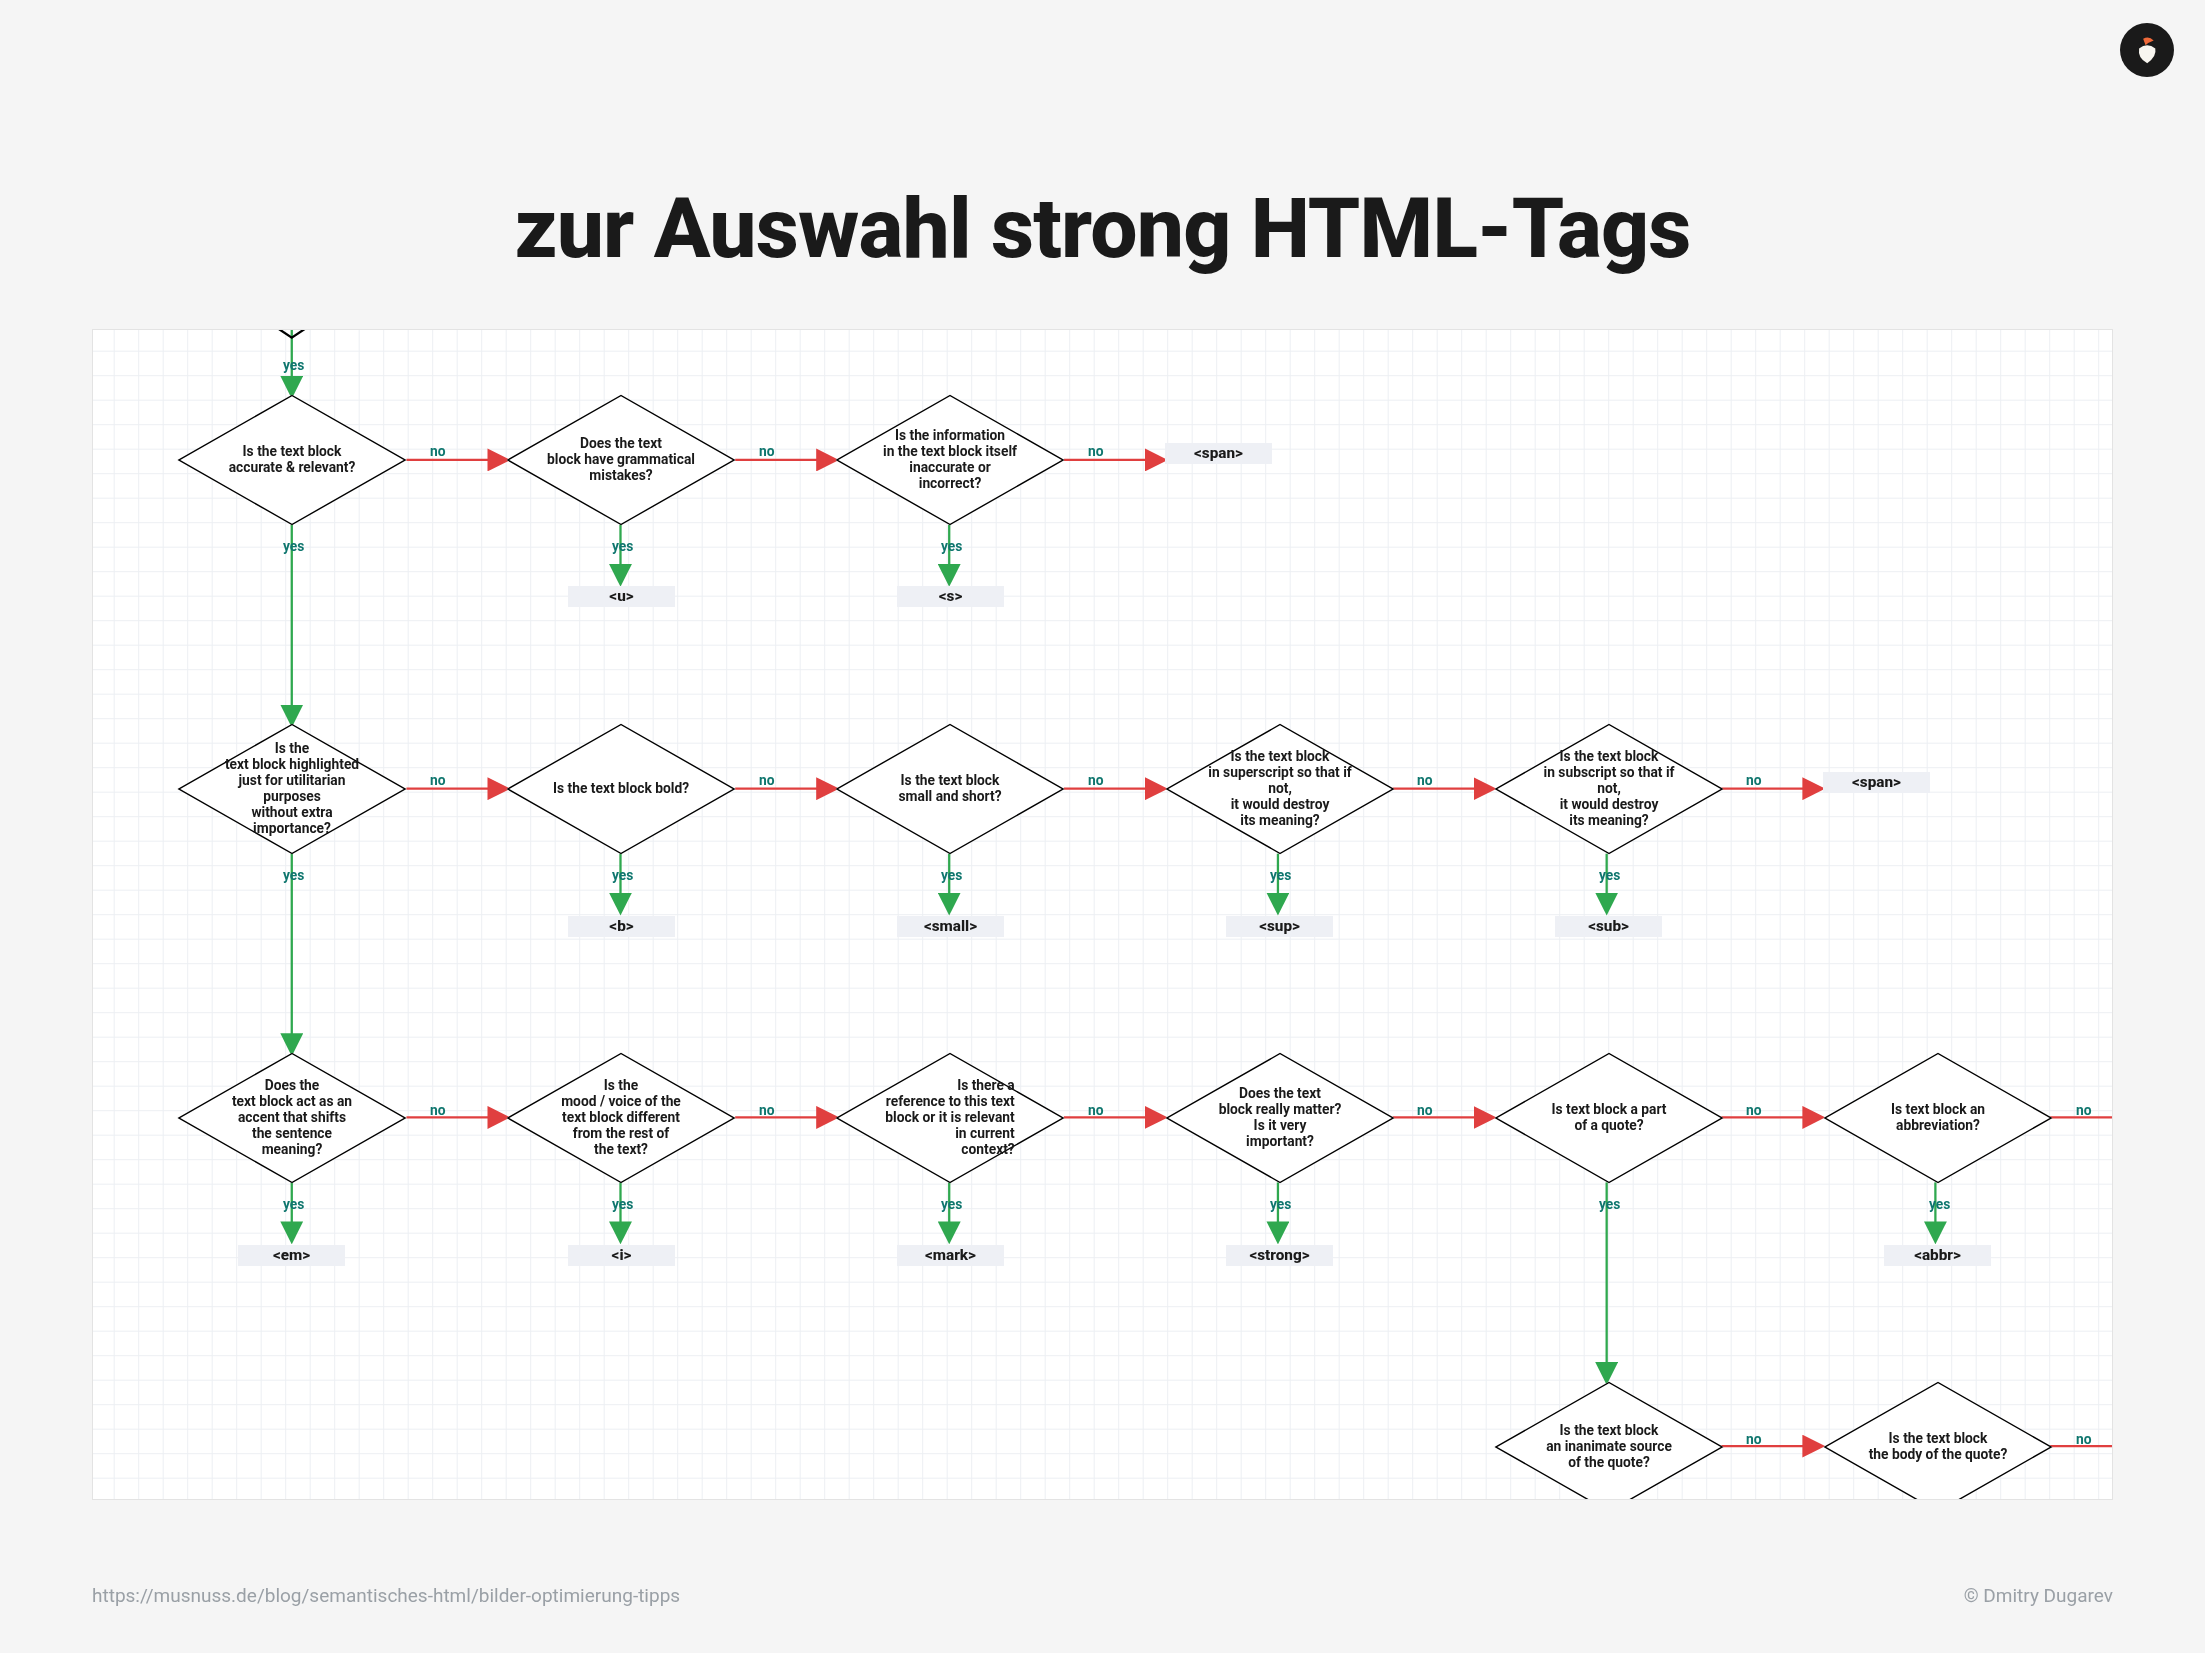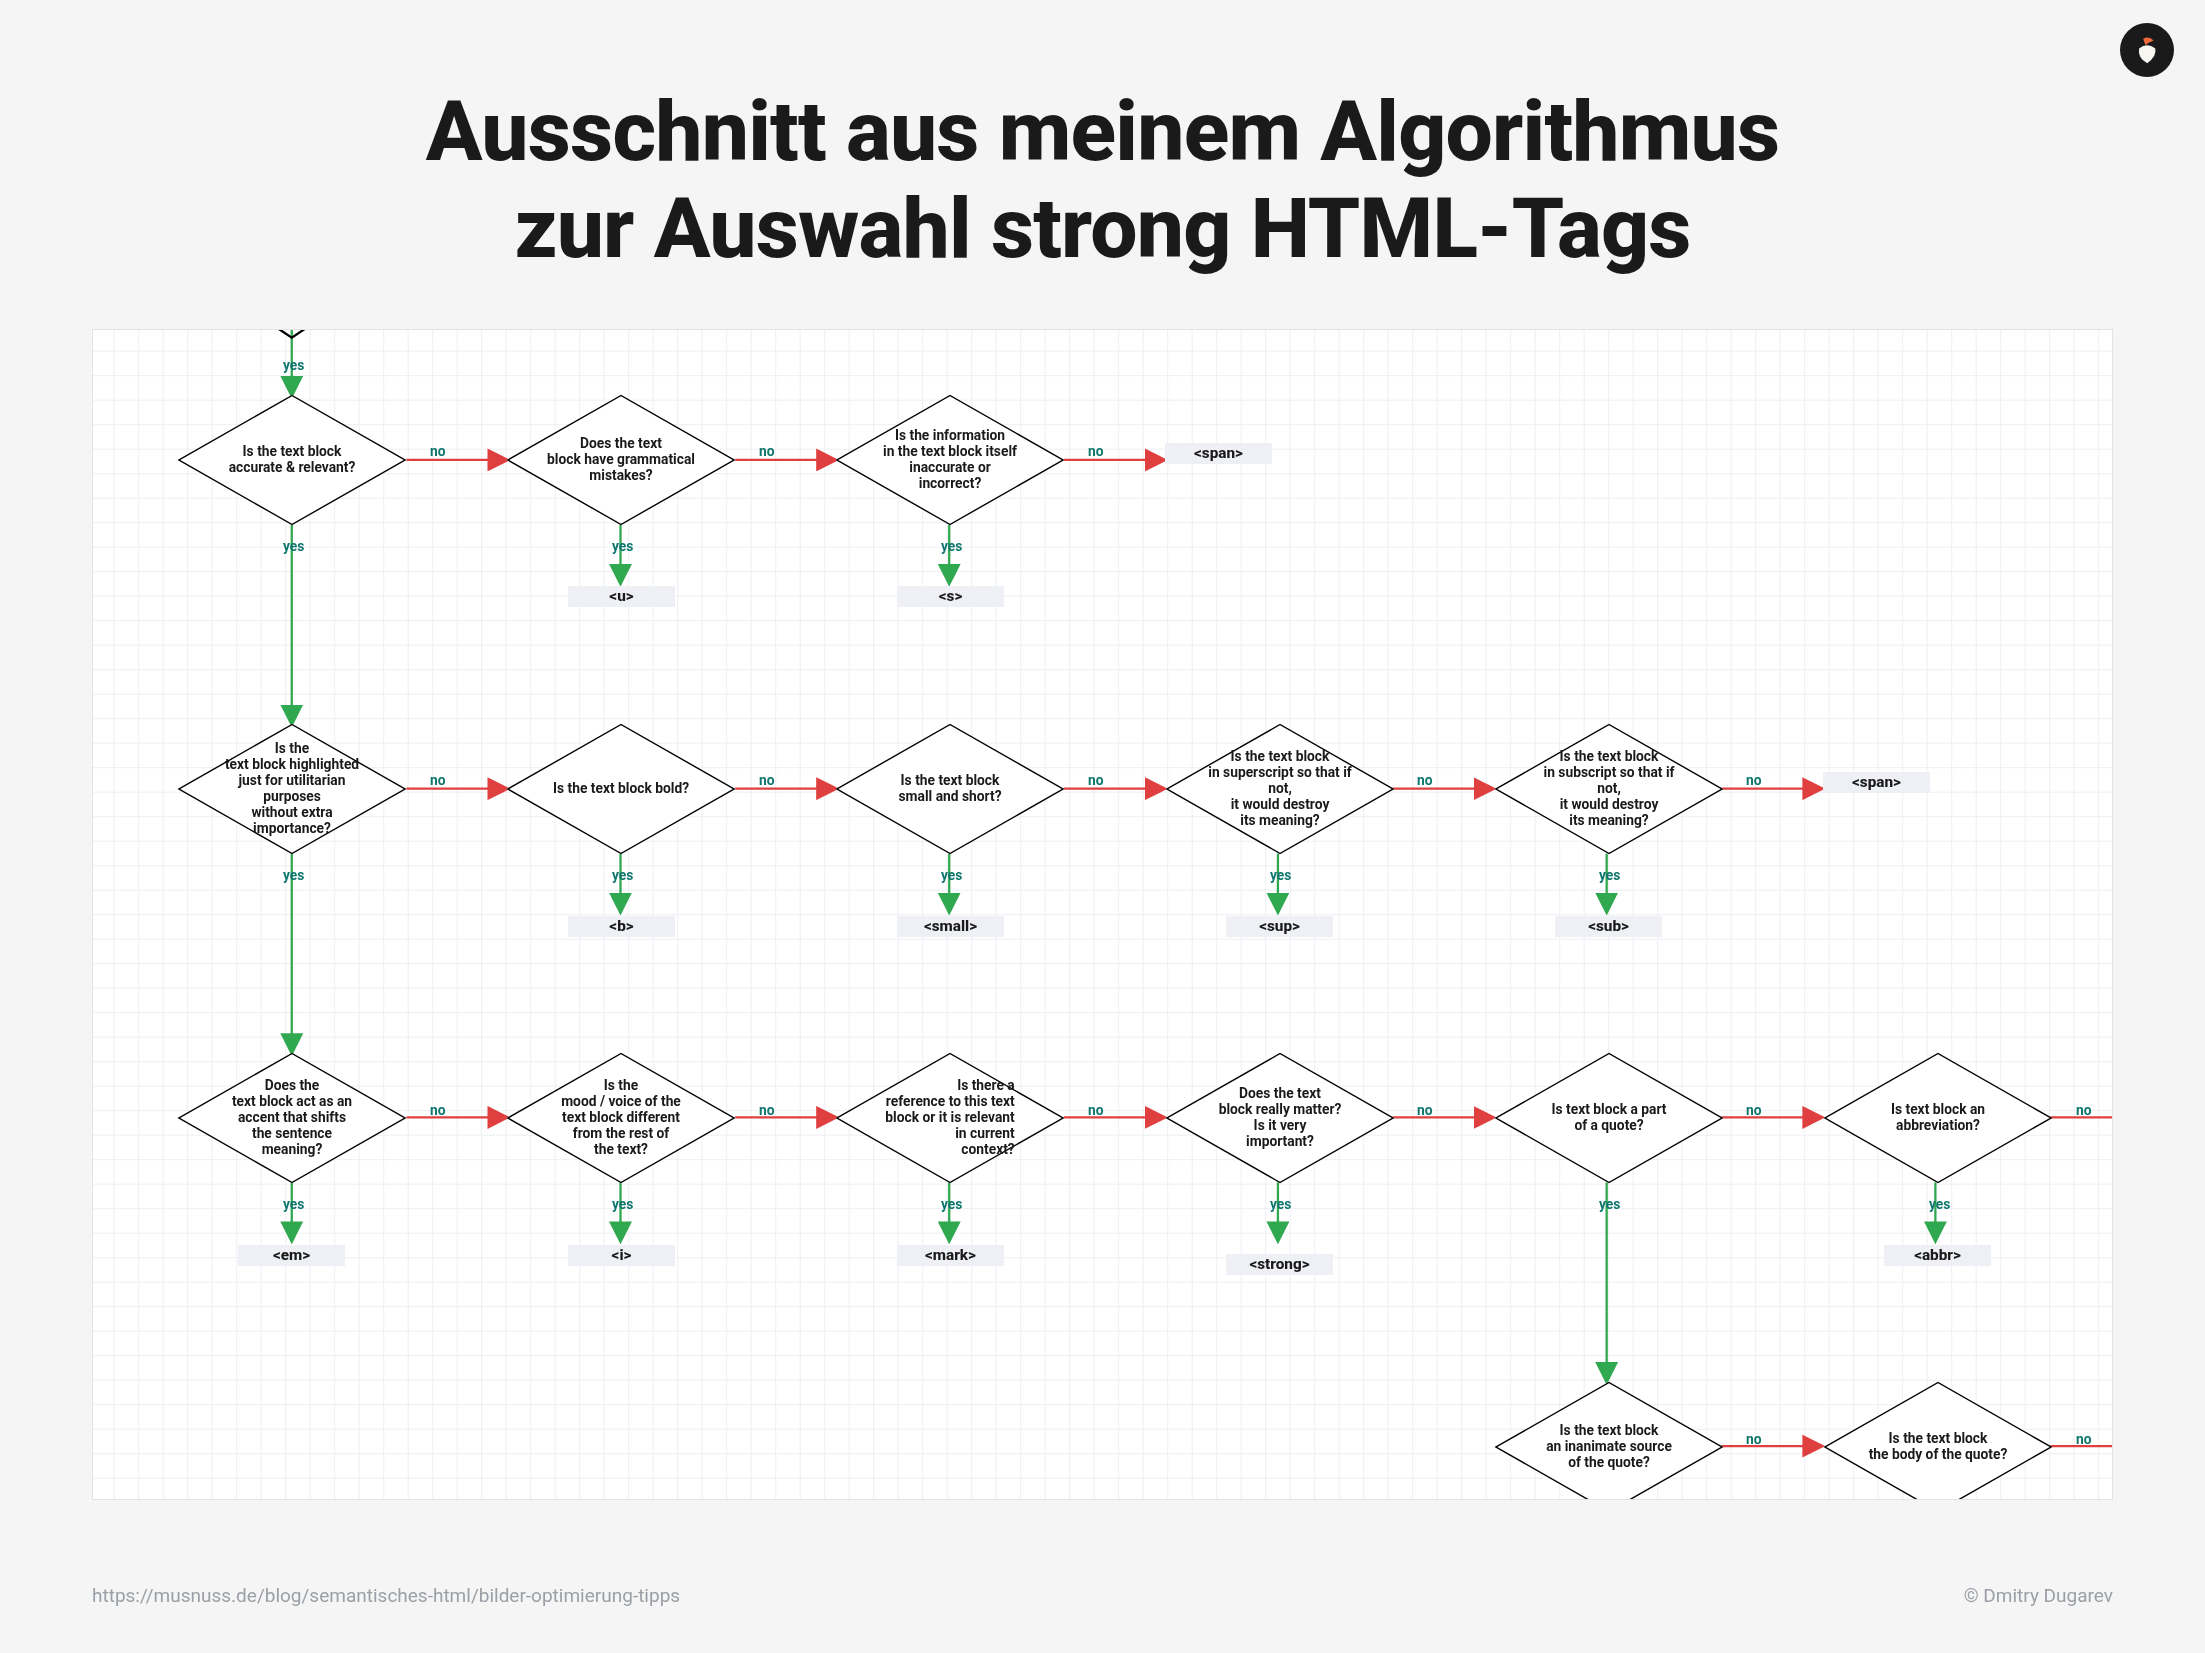--- a/index.html
+++ b/index.html
@@ -130,21 +130,21 @@
 <div class="page" id="page" style="transform: scale(1);">
 
   <div class="logo">
     <svg viewBox="0 0 40 40">
       <path d="M15 6 Q22 2 28 8 Q22 10 18 14 Z" fill="#f06a3a"></path>
       <path d="M10 18 Q20 10 30 18 Q32 28 20 36 Q8 30 10 18 Z" fill="#f8f6f0"></path>
     </svg>
   </div>
 
   <h1 class="title">
-    <span>Ausschnitt aus meinem Algorithmus</span><br>
+    <br>
     <span>zur Auswahl strong HTML-Tags</span>
   </h1>
 
   <div class="diagram-frame">
     <div class="grid-bg"></div>
 
     <svg class="svg-canvas" viewBox="0 0 2641 1530" preserveAspectRatio="none">
       <defs>
         <marker id="ah-green" markerWidth="10" markerHeight="10" refX="8" refY="5" orient="auto">
           <path d="M0 0 L10 5 L0 10 Z" fill="#2fa84f"></path>
@@ -302,21 +302,21 @@
     </div>
     <div class="node terminal" style="left:145px; top:915px;">
         <span>&lt;em&gt;</span>
       </div>
     <div class="node terminal" style="left:475px; top:915px;">
         <span>&lt;i&gt;</span>
       </div>
     <div class="node terminal" style="left:804px; top:915px;">
         <span>&lt;mark&gt;</span>
       </div>
-    <div class="node terminal" style="left:1133px; top:915px;margin-top:9px;">
+    <div class="node terminal" style="left:1133px; top:915px;">
         <span>&lt;strong&gt;</span>
       </div>
     <div class="node terminal" style="left:1791px; top:915px;">
         <span>&lt;abbr&gt;</span>
       </div>
 
     <div class="edge-label" style="left:337px; top:772px;">no</div>
     <div class="edge-label" style="left:666px; top:772px;">no</div>
     <div class="edge-label" style="left:995px; top:772px;">no</div>
     <div class="edge-label" style="left:1324px; top:772px;">no</div>

